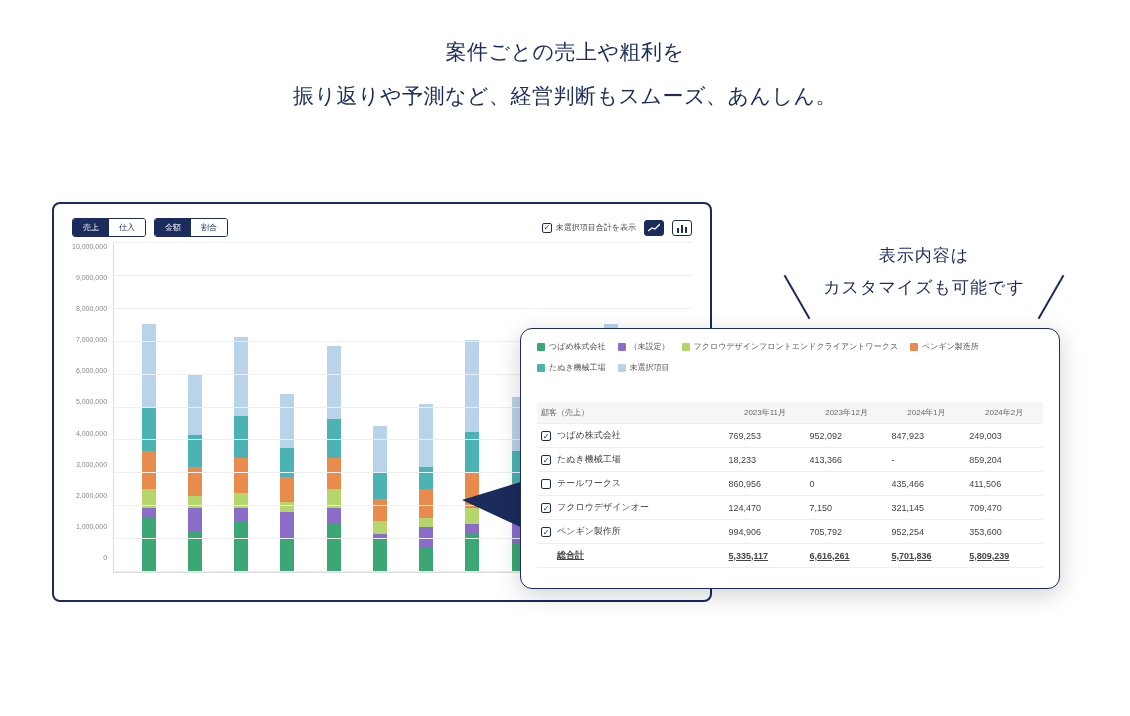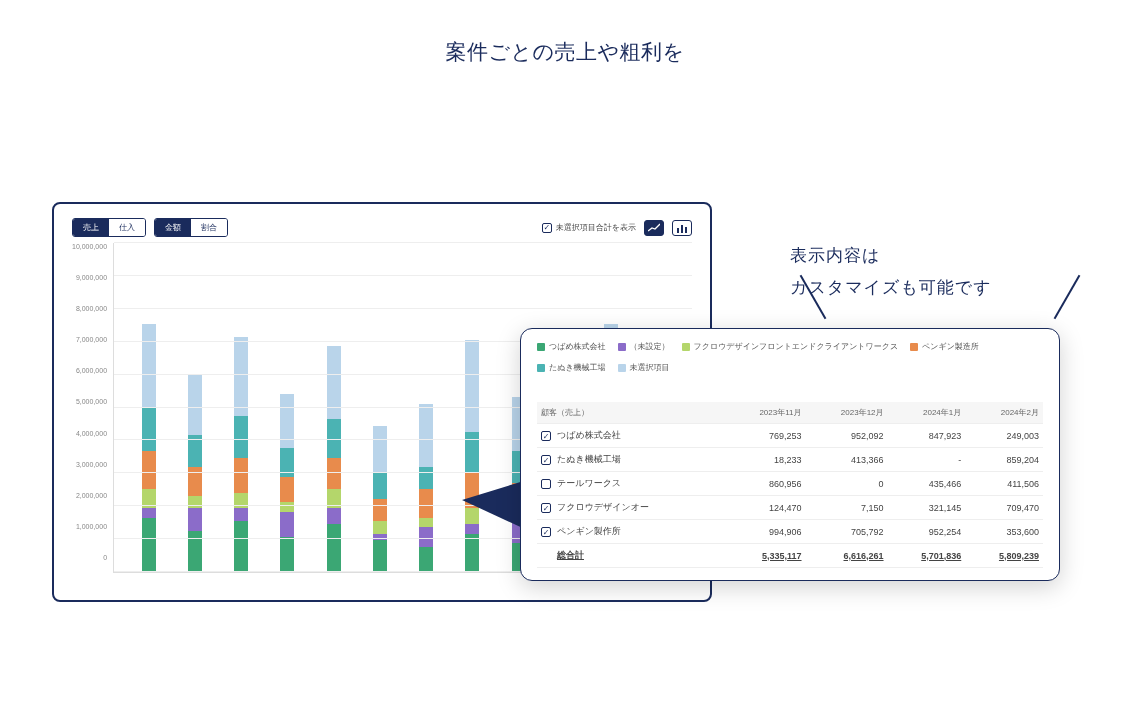--- a/index.html
+++ b/index.html
@@ -139,42 +139,41 @@
   
   .table-card {
     position: absolute;
     left: 520px;
     top: 328px;
     width: 540px;
     background: #fff;
     border: 1px solid #1a2b5c;
     border-radius: 12px;
     box-shadow: 0 6px 24px rgba(0,0,0,0.18);
-    padding: 12px 16px 12px 16px;
+    padding: 12px 16px 20px 16px;
     z-index: 5;
   }
   .legend-row {
     display: flex;
     flex-wrap: wrap;
     gap: 10px 12px;
     font-size: 8px;
     color: #555;
     margin-bottom: 8px;
   }
   .legend-item { display: inline-flex; align-items: center; gap: 4px; }
   .swatch { width: 8px; height: 8px; border-radius: 1px; }
   table.data {
     width: 100%;
     border-collapse: collapse;
     font-size: 9px;
     margin-top: 29px;
   }
   table.data th, table.data td {
     padding: 5px 4px;
-    text-align: right;
     border-bottom: 1px solid #eee;
     color: #444;
   }
   table.data th:first-child, table.data td:first-child {
     text-align: left;
     white-space: nowrap;
   }
   table.data thead th {
     background: #f6f6f6;
     font-weight: 500;
@@ -204,42 +203,44 @@
     width: 0; height: 0;
     border-top: 20px solid transparent;
     border-bottom: 30px solid transparent;
     border-right: 65px solid #1a2b5c;
     z-index: 4;
   }
 
   
   .annotation {
     position: absolute;
-    right: 40px;
+    right: 56px;
     top: 240px;
     width: 300px;
+    text-align: center;
     color: #1a2b5c;
     font-size: 17px;
     line-height: 1.9;
     letter-spacing: 1px;
   }
   .anno-line {
     position: absolute;
     width: 50px;
     height: 2px;
     background: #1a2b5c;
   }
   .anno-left { left: -2px; top: 56px; transform: rotate(60deg); }
   .anno-right { right: -2px; top: 56px; transform: rotate(-60deg); }
 </style>
 </head>
 <body>
 
 <div class="headline">
   <div>案件ごとの売上や粗利を</div>
+  <div>振り返りや予測など、経営判断もスムーズ、あんしん。</div>
 </div>
 
 <div class="dashboard">
   <div class="toolbar">
     <span class="toggle-group">
       <span class="toggle-btn active">売上</span>
       <span class="toggle-btn">仕入</span>
     </span>
     <span class="toggle-group">
       <span class="toggle-btn active">金額</span>

